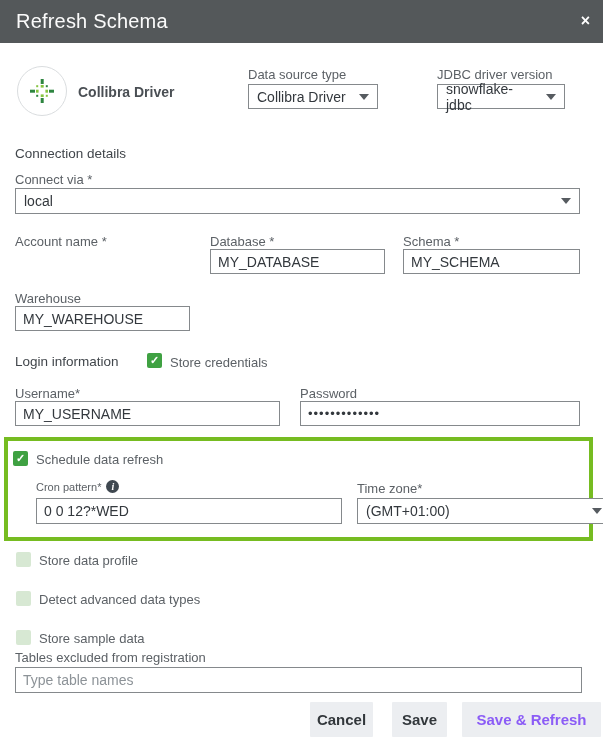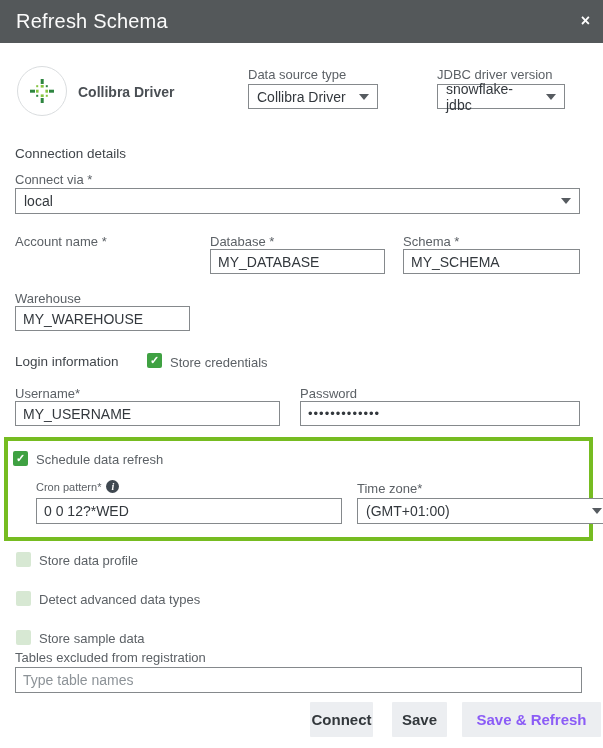--- a/index.html
+++ b/index.html
@@ -138,17 +138,17 @@
 
   <span class="cb disabled" style="left:16px;top:591px"></span>
   <span class="lbl" style="left:39px;top:592px">Detect advanced data types</span>
 
   <span class="cb disabled" style="left:16px;top:630px"></span>
   <span class="lbl" style="left:39px;top:631px">Store sample data</span>
 
   <span class="lbl" style="left:15px;top:650px">Tables excluded from registration</span>
   <input class="inp" style="left: 15px; top: 667px; width: 567px; height: 26px;" placeholder="Type table names">
 
-  <button class="btn" style="left:310px;width:63px">Connect</button>
+  <button class="btn" style="left:310px;width:63px">Cancel</button>
   <button class="btn" style="left:392px;width:55px">Save</button>
   <button class="btn disabled" style="left:462px;width:139px">Save &amp; Refresh</button>
 
 </div>
 
 </body></html>

